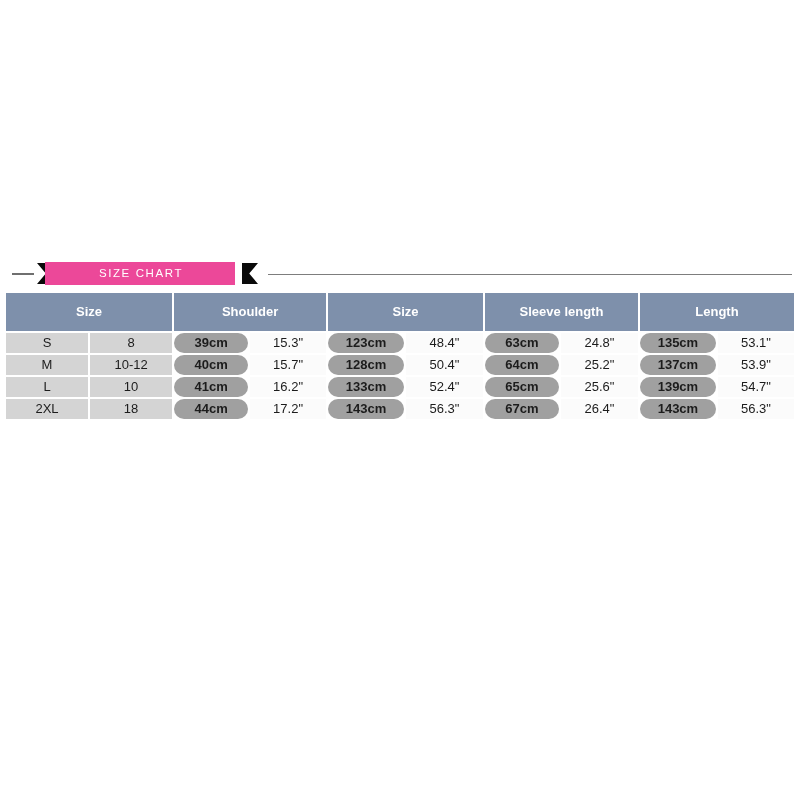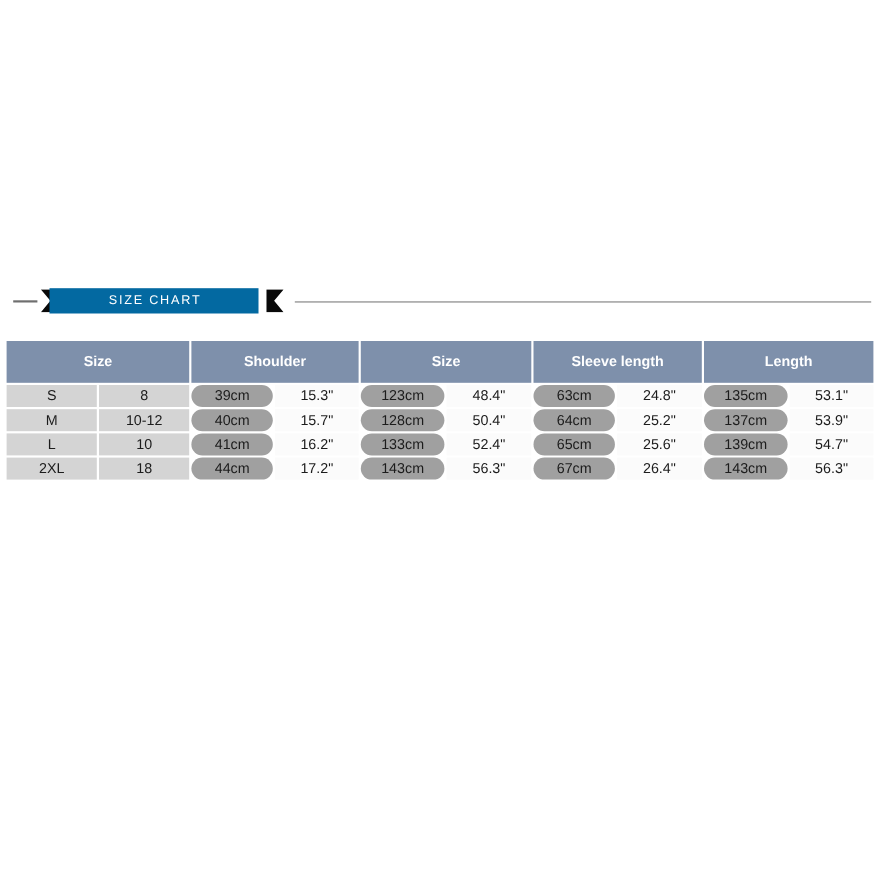--- a/index.html
+++ b/index.html
@@ -53,39 +53,39 @@
   .ribbon-tail.right {
     left: 242px;
     clip-path: polygon(0 0, 100% 0, 45% 50%, 100% 100%, 0 100%);
   }
   .ribbon-body {
     position: absolute;
     left: 45px;
     top: 0px;
     width: 190px;
     height: 23px;
-    background: #0369a1;
+    background: #ec4899;
     display: flex;
     align-items: center;
     justify-content: center;
   }
   .ribbon-body span {
     color: #ffffff;
     font-size: 11.5px;
     letter-spacing: 1.6px;
     font-weight: 400;
     line-height: 1;
     padding-left: 2px;
   }
 
   
   #size-table {
     position: absolute;
     left: 4px;
-    top: 308px;
+    top: 291px;
     width: 792px;
     border-collapse: separate;
     border-spacing: 2px;
     table-layout: fixed;
   }
   #size-table td {
     padding: 0;
     text-align: center;
     vertical-align: middle;
     font-size: 13px;
@@ -115,21 +115,21 @@
   
   .c-size {
     background: #d4d4d4;
     height: 20px;
     font-size: 13.5px;
   }
   .c-cm {
     background: #a0a0a0;
     height: 14px;
     font-size: 13.5px;
-    font-weight: 400;
+    font-weight: 700;
     border-radius: 10px;
   }
   .c-in {
     background: #fbfbfb;
     height: 20px;
     font-size: 13.5px;
   }
 </style>
 </head>
 <body>

